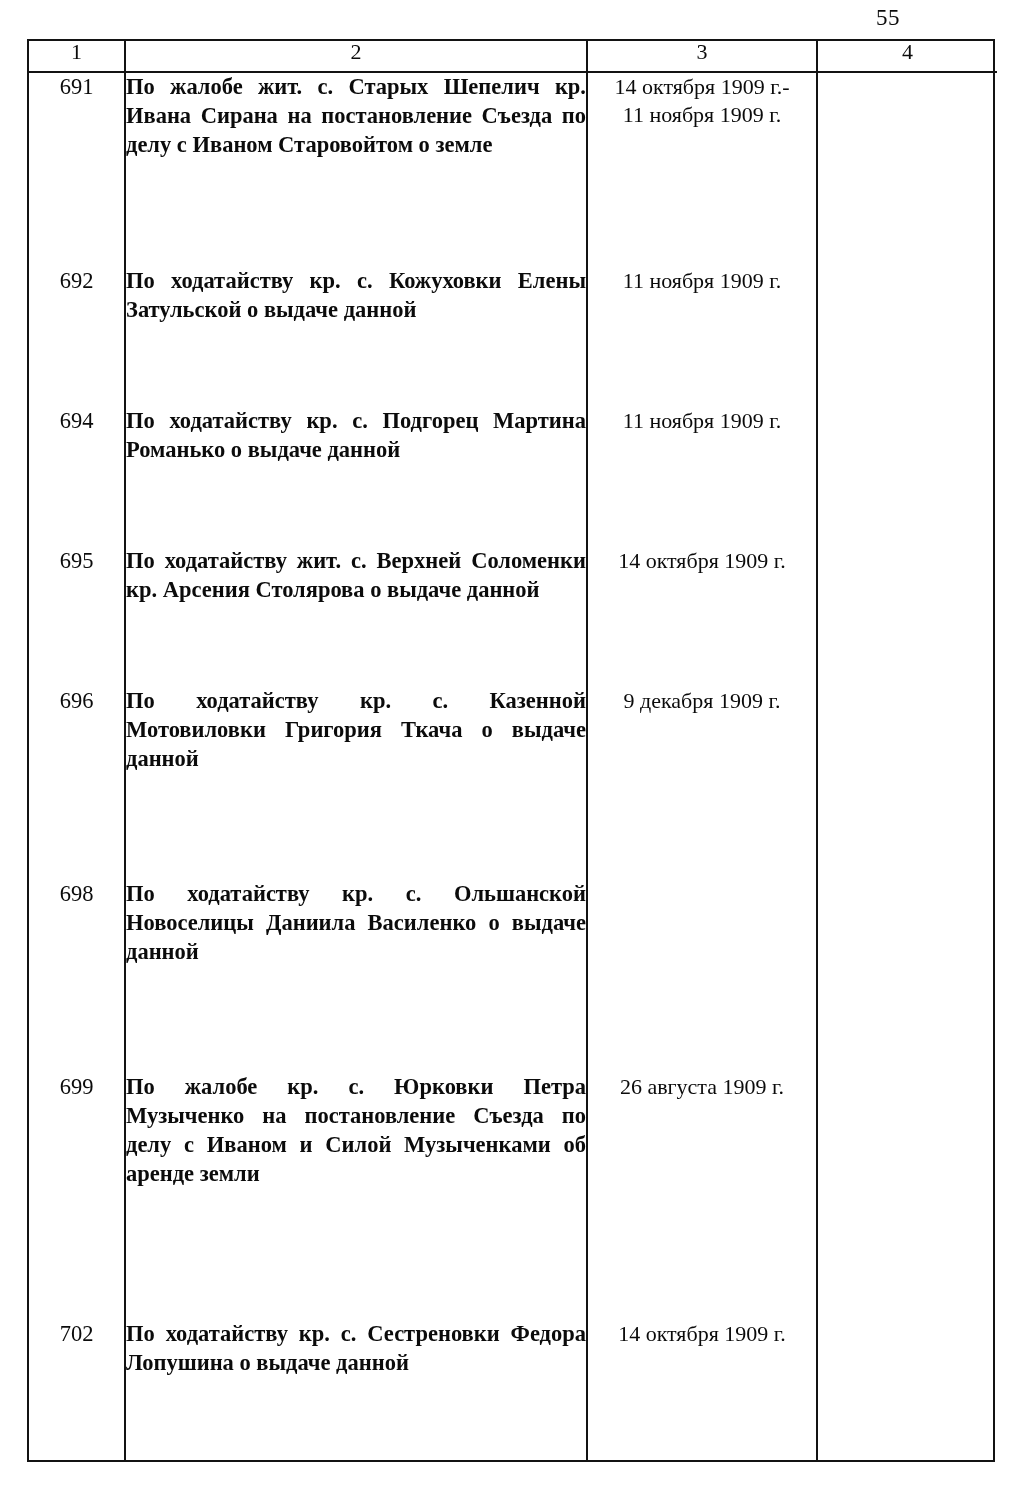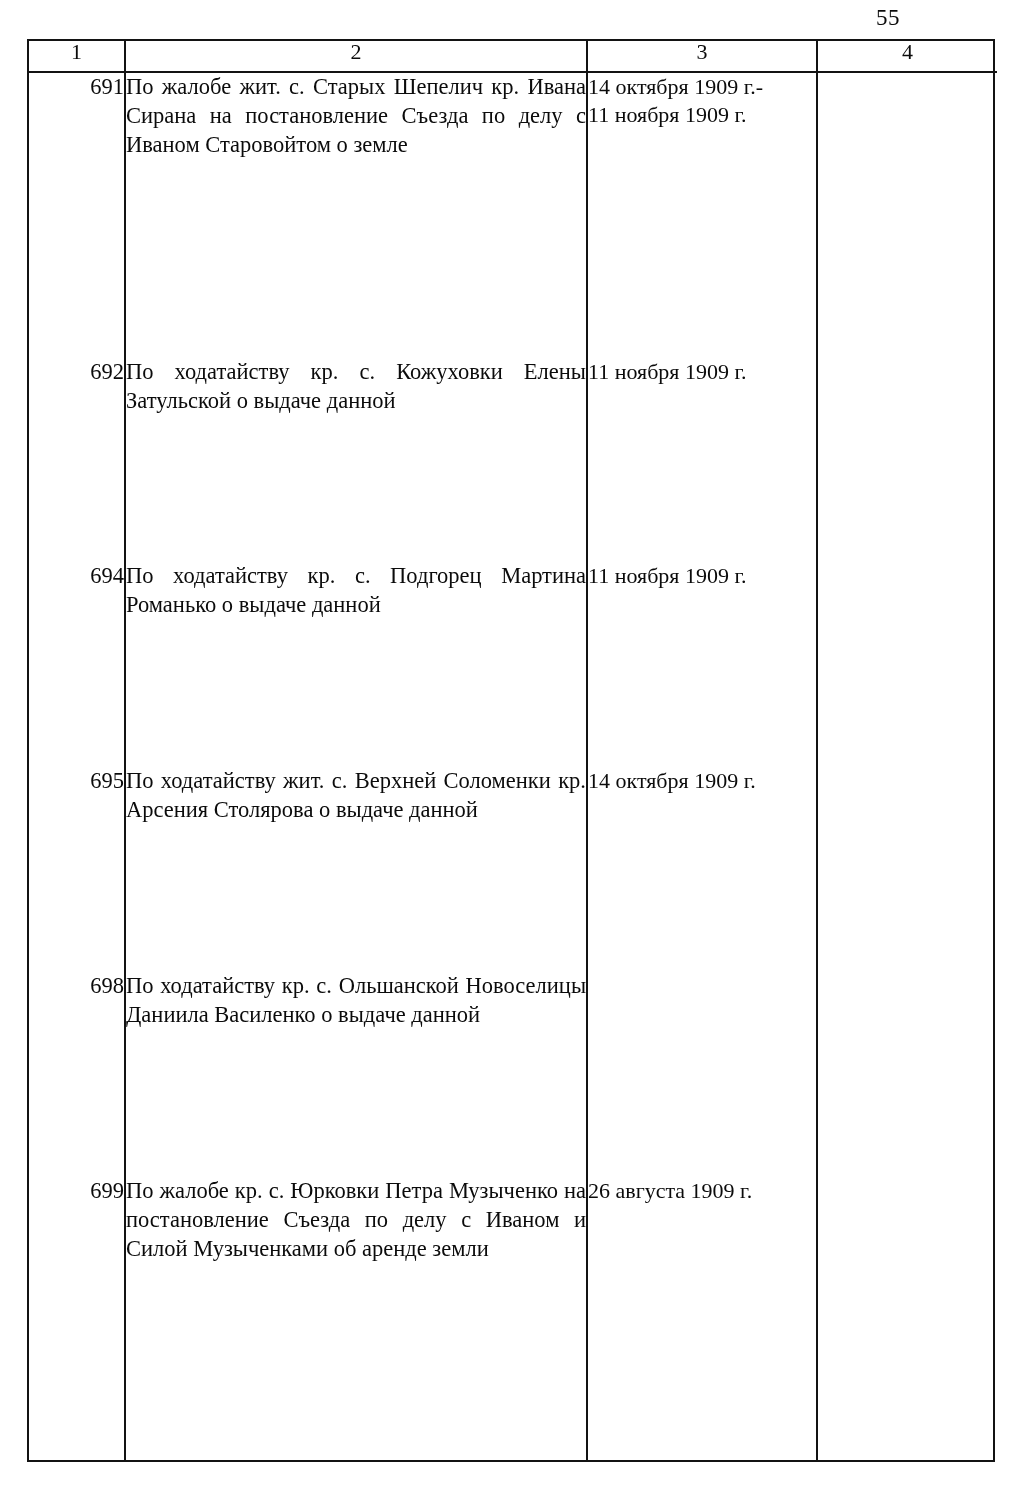--- a/index.html
+++ b/index.html
@@ -60,35 +60,36 @@
     border-bottom:2.4px solid #131313;
     height:30px;
     text-align:center;
     vertical-align:middle;
     font-weight:normal;
     font-size:22px;
     line-height:1;
   }
   
   td.num{
-    text-align:right;
+    text-align:center;
     font-size:22.5px;
     padding-top:15px;
     line-height:1.28;
   }
   td.desc{
     font-size:22.5px;
     line-height:1.285;
     text-align:justify;
     text-align-last:left;
     padding:15px 9px 0 11px;
     hyphens:none;
+    font-weight:bold;
   }
   td.date{
-    text-align:left;
+    text-align:center;
     font-size:22px;
     line-height:1.28;
     padding:15px 6px 0 6px;
     white-space:nowrap;
   }
   td.note{
     padding-top:15px;
   }
   tr.entry td{
     padding-bottom:18px;
@@ -151,33 +152,49 @@
           </tr>
           <tr class="entry">
             <td class="num">695</td>
             <td class="desc">По ходатайству жит. с. Верхней Соломенки кр. Арсения Столярова о выдаче данной</td>
             <td class="date">
               <span class="date-line">14 октября 1909 г.</span>
             </td>
             <td class="note"></td>
           </tr>
           <tr class="entry">
+            <td class="num">696</td>
+            <td class="desc">По ходатайству кр. с. Казенной Мотовиловки Григория Ткача о выдаче данной</td>
+            <td class="date">
+              <span class="date-line">9 декабря 1909 г.</span>
+            </td>
+            <td class="note"></td>
+          </tr>
+          <tr class="entry">
             <td class="num">698</td>
             <td class="desc">По ходатайству кр. с. Ольшанской Новоселицы Даниила Василенко о выдаче данной</td>
             <td class="date"></td>
             <td class="note"></td>
           </tr>
           <tr class="entry">
             <td class="num">699</td>
             <td class="desc">По жалобе кр. с. Юрковки Петра Музыченко на постановление Съезда по делу с Иваном и Силой Музыченками об аренде земли</td>
             <td class="date">
               <span class="date-line">26 августа 1909 г.</span>
             </td>
             <td class="note"></td>
           </tr>
+          <tr class="entry">
+            <td class="num">702</td>
+            <td class="desc">По ходатайству кр. с. Сестреновки Федора Лопушина о выдаче данной</td>
+            <td class="date">
+              <span class="date-line">14 октября 1909 г.</span>
+            </td>
+            <td class="note"></td>
+          </tr>
           <tr class="filler">
             <td></td>
             <td></td>
             <td></td>
             <td></td>
           </tr>
         </tbody>
     </table>
   </div>
 

